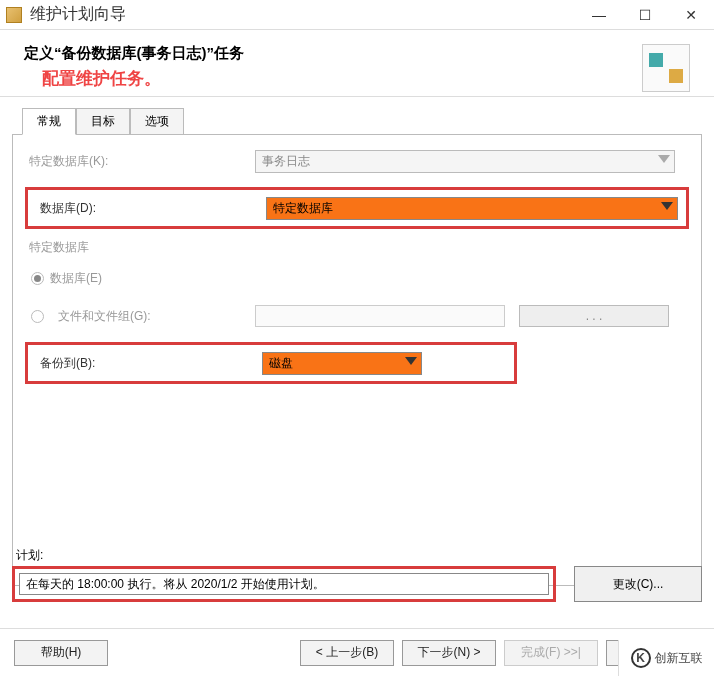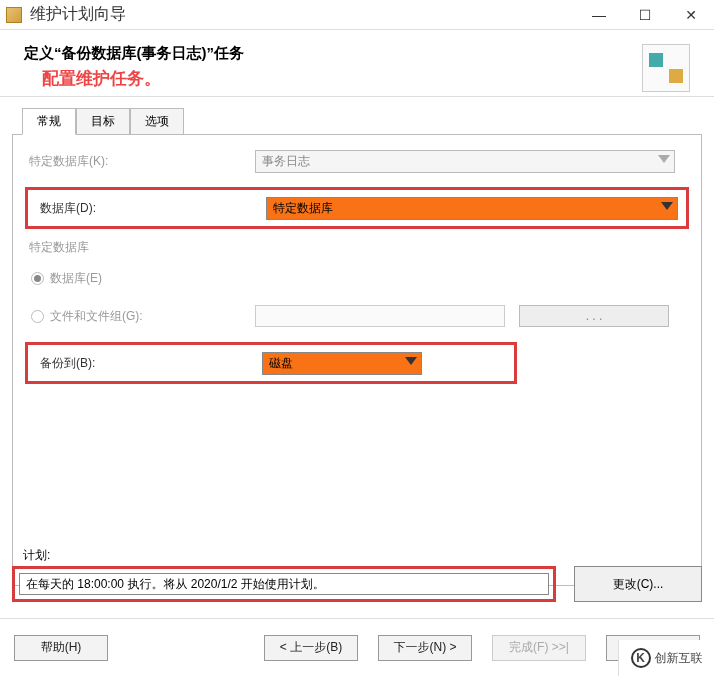--- a/index.html
+++ b/index.html
@@ -39,27 +39,27 @@
 .radio .r { width:13px; height:13px; border:1px solid #888; border-radius:50%; margin-right:6px; position:relative; background:#fff; }
 .radio .r.checked::after { content:""; position:absolute; top:2px; left:2px; width:7px; height:7px; border-radius:50%; background:#888; }
 .radio.disabled { color:#999; }
 .radio.disabled .r { border-color:#bbb; }
 
 .txtbox { border:1px solid #aaa; background:#fff; height:22px; }
 
 .redbox { border: 3px solid #d83c3c; padding: 6px 8px; margin: 4px 0 10px 0; }
 
 .schedule-area { position:absolute; left:12px; right:12px; bottom: 74px; }
-.schedule-area .slabel { font-size:12px; margin-bottom:2px; padding-left:11px; }
+.schedule-area .slabel { font-size:12px; margin-bottom:2px; padding-left:4px; }
 .schedule-row { display:flex; gap:18px; align-items:stretch; }
 .schedule-redbox { border:3px solid #d83c3c; flex:1; padding:4px; }
 .schedule-input { border:1px solid #888; height:22px; width:100%; padding:2px 6px; background:#fff; }
 .change-btn { width:128px; border:1px solid #888; background:#f0f0f0; display:flex; align-items:center; justify-content:center; }
 
-.footer { position:absolute; left:0; right:0; bottom:0; height:58px; border-top:1px solid #ddd; display:flex; align-items:center; padding: 0 14px; gap:20px; background:#fff; }
+.footer { position:absolute; left:0; right:0; bottom:0; height:48px; border-top:1px solid #ddd; display:flex; align-items:center; padding: 0 14px; gap:8px; background:#fff; }
 .footer .spacer { flex:1; }
 .btn { min-width: 94px; height:26px; padding: 0 14px; border:1px solid #999; background:#f3f3f3; display:flex; align-items:center; justify-content:center; color:#222; }
 .btn.disabled { color:#aaa; border-color:#ccc; }
 
 .watermark { position:absolute; right:0; bottom:0; height:36px; width:96px; background:#fff; display:flex; align-items:center; justify-content:center; font-size:11px; color:#444; border-left:1px solid #ddd; }
 .watermark .c { width:20px; height:20px; border:2px solid #333; border-radius:50%; display:flex; align-items:center; justify-content:center; margin-right:4px; font-weight:bold; }
 
 .ellips-btn { width:150px; height:22px; border:1px solid #bbb; background:#eee; display:flex; align-items:center; justify-content:center; color:#888; margin-left:14px; }
 </style>
 </head>
@@ -110,21 +110,21 @@
   <div class="label disabled" style="margin-bottom:10px;">特定数据库</div>
 
   <div class="row">
     <div class="radio disabled">
       <div class="r checked"></div>
       <span>数据库(E)</span>
     </div>
   </div>
 
   <div class="row">
-    <div class="radio disabled" style="width:230px;">
+    <div class="radio disabled" style="width:230px;gap:8px;">
       <div class="r"></div>
       <span>文件和文件组(G):</span>
     </div>
     <div class="txtbox" style="flex:1; max-width:250px; border-color:#ccc; background:#fafafa;"></div>
     <div class="ellips-btn">. . .</div>
   </div>
 
   <div class="redbox" style="width:492px;">
     <div class="row" style="margin-bottom:0;">
       <div class="label" style="width:226px;">备份到(B):</div>

